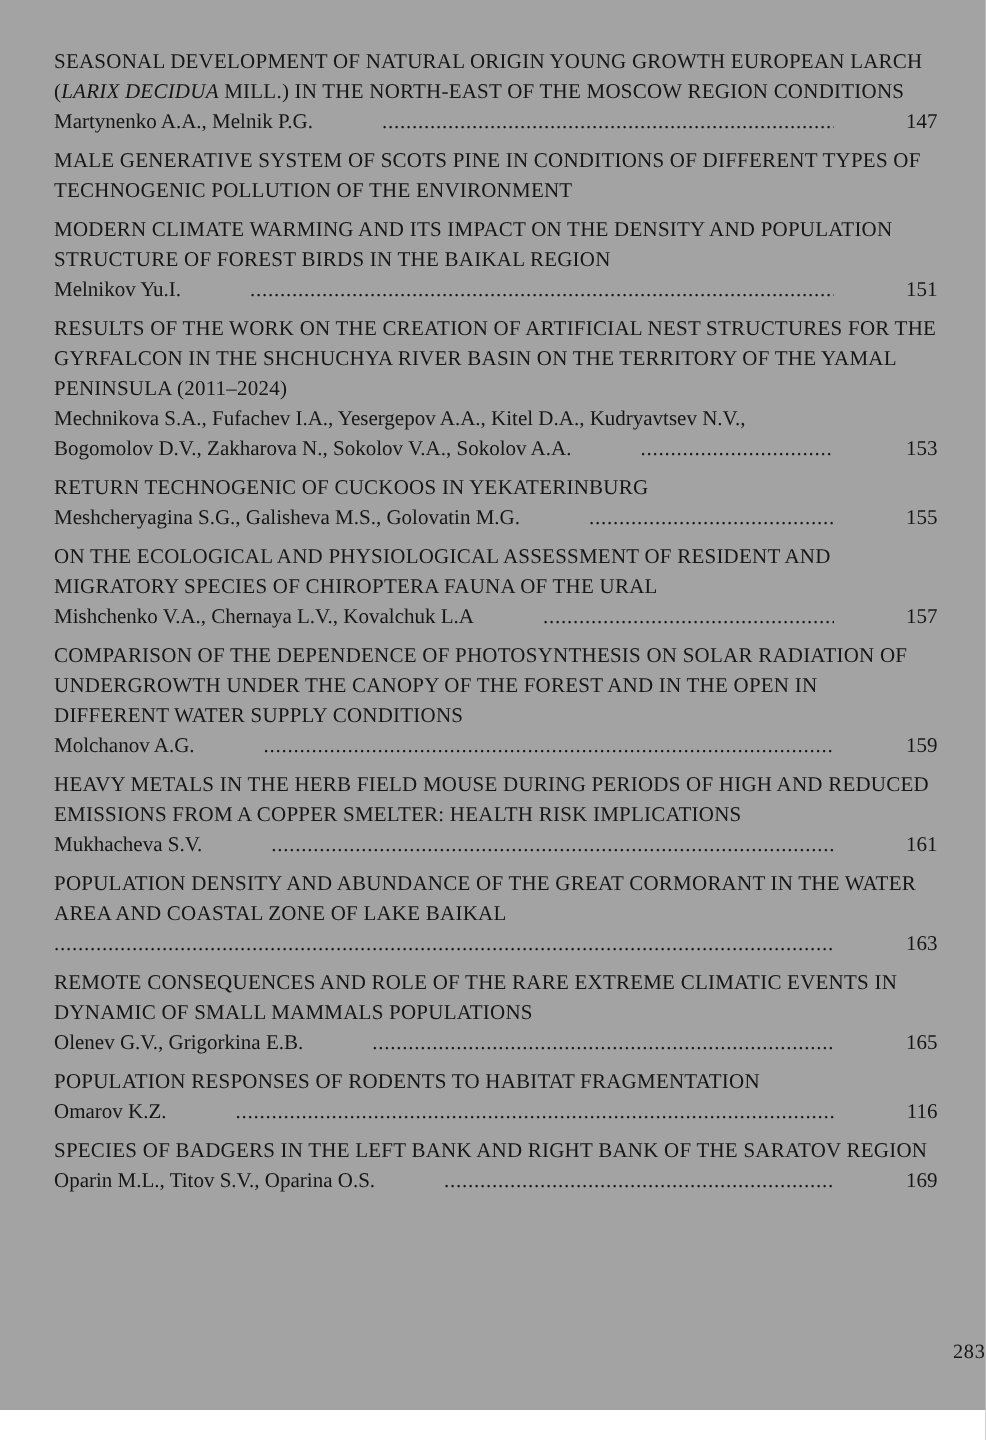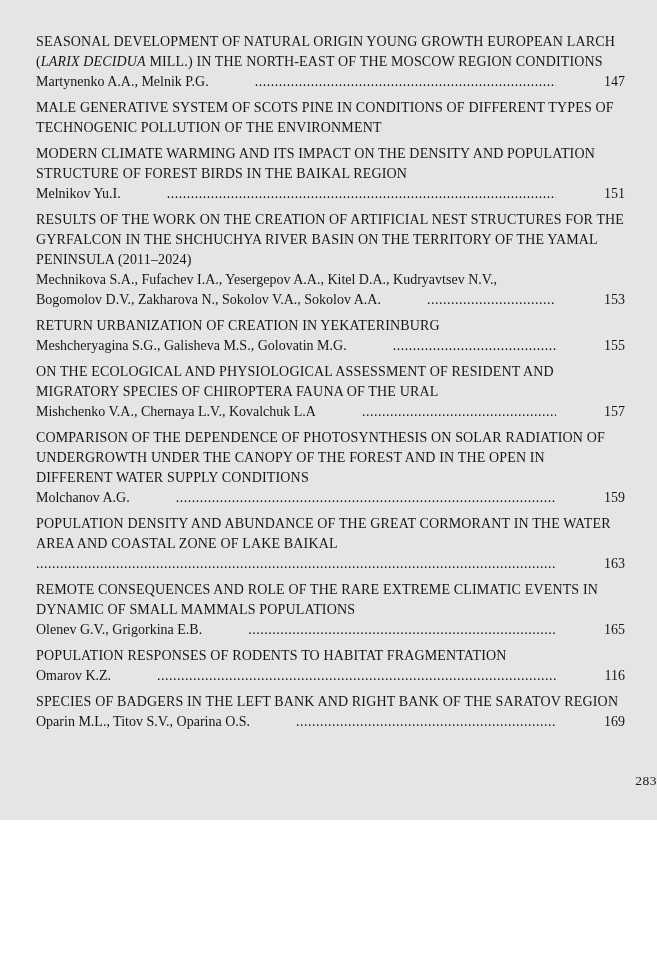--- a/index.html
+++ b/index.html
@@ -5,22 +5,22 @@
   * { box-sizing: border-box; margin: 0; padding: 0; }
   html, body { width: 657px; height: 960px; }
   body {
     background: #ffffff;
     font-family: "Liberation Serif", serif;
     color: #161616;
   }
   .doc-page {
     position: relative;
     width: 657px;
-    height: 820px;
-    background: #e5e5e5;
+    height: 940px;
+    background: #a3a3a3;
     overflow: hidden;
   }
   .toc {
     position: absolute;
     left: 36px;
     top: 32px;
     width: 589px;
   }
   .entry { margin-bottom: 6px; }
   .entry-title,
@@ -97,21 +97,21 @@
           <div class="author-extra-line">Mechnikova S.A., Fufachev I.A., Yesergepov A.A., Kitel D.A., Kudryavtsev N.V.,</div>
         </div>
     <div class="author-line">
       <span class="authors">Bogomolov D.V., Zakharova N., Sokolov V.A., Sokolov A.A.</span>
       <span class="leader"></span>
       <span class="pagenum">153</span>
     </div>
   </div>
 
   <div class="entry">
-    <div class="entry-title"><span>RETURN URBANIZATION OF CREATION IN YEKATERINBURG</span></div>
+    <div class="entry-title"><span>RETURN TECHNOGENIC OF CUCKOOS IN YEKATERINBURG</span></div>
     <div></div>
     <div class="author-line">
       <span class="authors">Meshcheryagina S.G., Galisheva M.S., Golovatin M.G.</span>
       <span class="leader"></span>
       <span class="pagenum">155</span>
     </div>
   </div>
 
   <div class="entry">
     <div class="entry-title"><span>ON THE ECOLOGICAL AND PHYSIOLOGICAL ASSESSMENT OF RESIDENT AND MIGRATORY SPECIES OF CHIROPTERA FAUNA OF THE URAL</span></div>
@@ -126,20 +126,29 @@
   <div class="entry">
     <div class="entry-title"><span>COMPARISON OF THE DEPENDENCE OF PHOTOSYNTHESIS ON SOLAR RADIATION OF UNDERGROWTH UNDER THE CANOPY OF THE FOREST AND IN THE OPEN IN DIFFERENT WATER SUPPLY CONDITIONS</span></div>
     <div></div>
     <div class="author-line">
       <span class="authors">Molchanov A.G.</span>
       <span class="leader"></span>
       <span class="pagenum">159</span>
     </div>
   </div>
 
+  <div class="entry">
+    <div class="entry-title"><span>HEAVY METALS IN THE HERB FIELD MOUSE DURING PERIODS OF HIGH AND REDUCED EMISSIONS FROM A COPPER SMELTER: HEALTH RISK IMPLICATIONS</span></div>
+    <div></div>
+    <div class="author-line">
+      <span class="authors">Mukhacheva S.V.</span>
+      <span class="leader"></span>
+      <span class="pagenum">161</span>
+    </div>
+  </div>
 
   <div class="entry">
     <div class="entry-title"><span>POPULATION DENSITY AND ABUNDANCE OF THE GREAT CORMORANT IN THE WATER AREA AND COASTAL ZONE OF LAKE BAIKAL</span></div>
     <div></div>
     <div class="author-line">
       <span class="leader"></span>
       <span class="pagenum">163</span>
     </div>
   </div>
 

